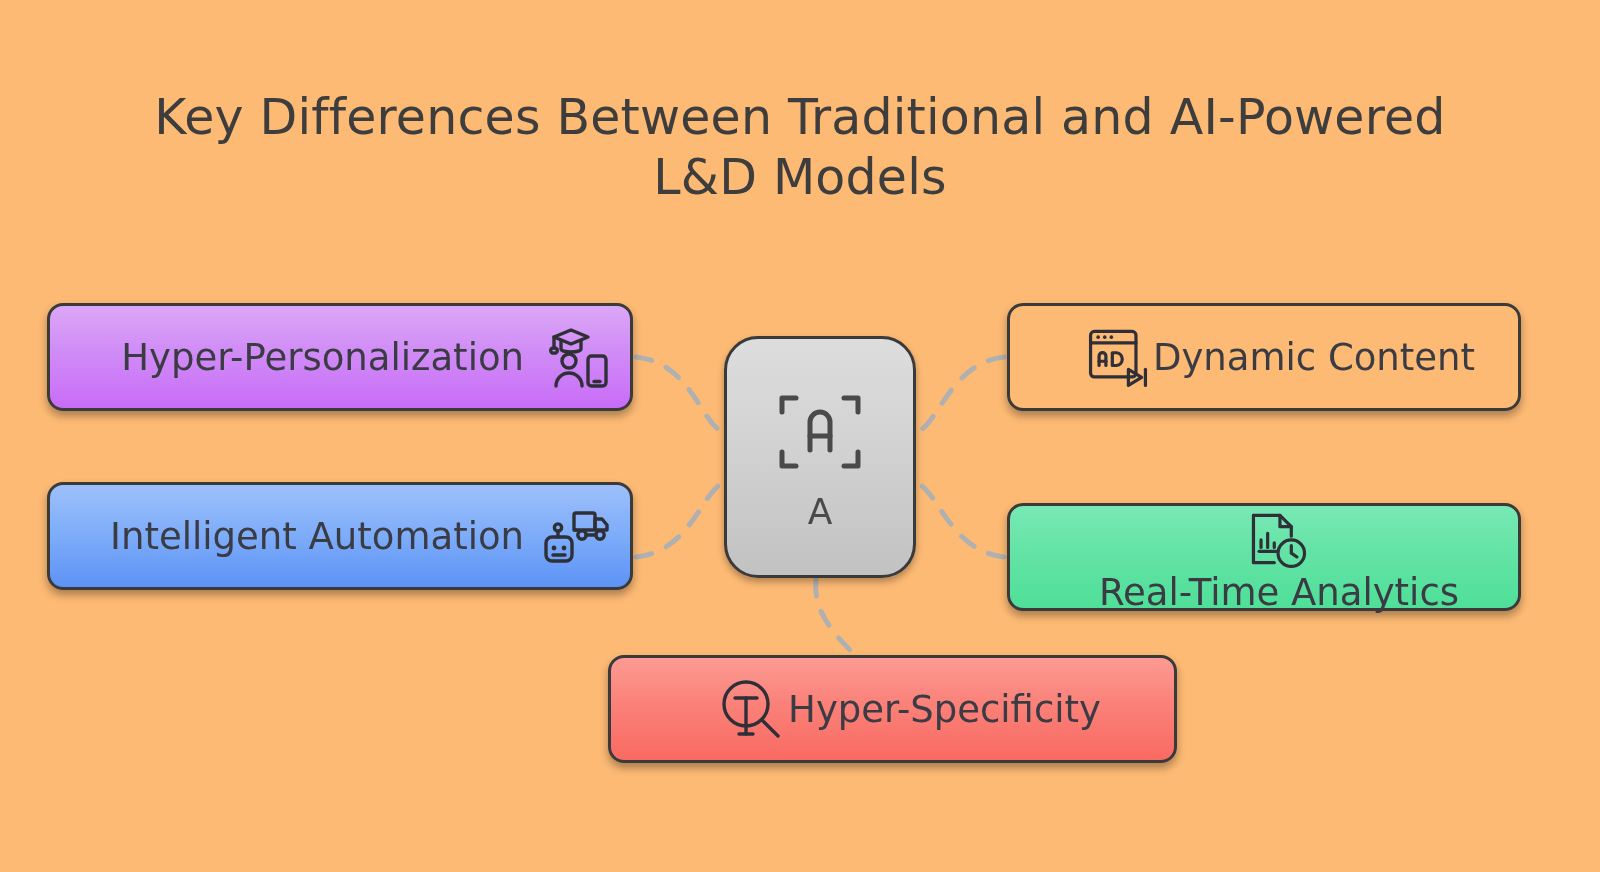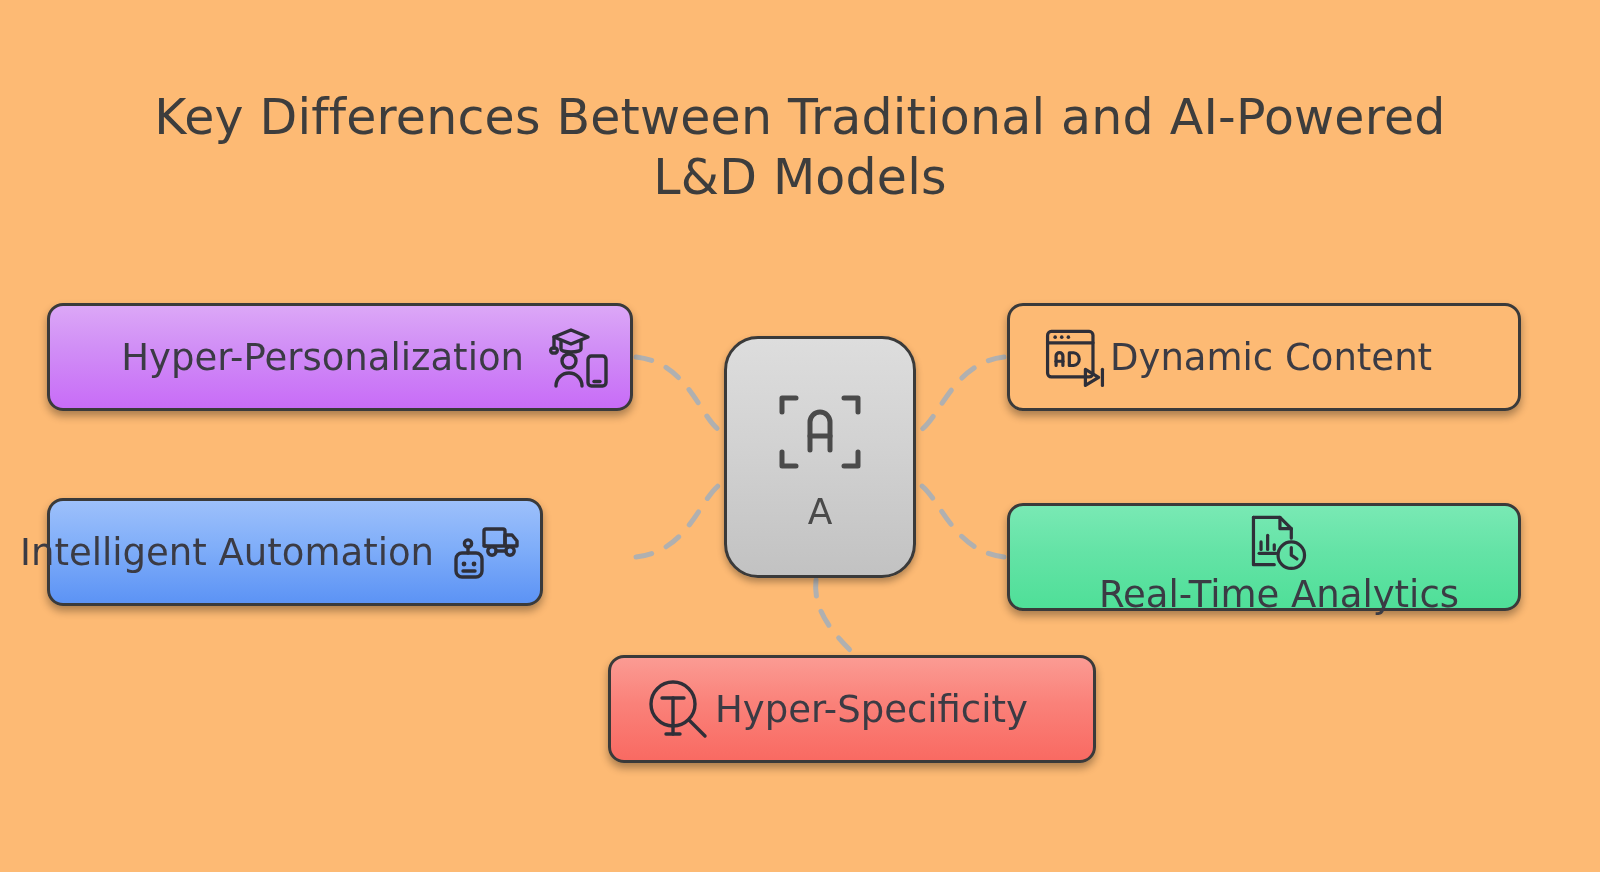--- a/index.html
+++ b/index.html
@@ -84,41 +84,41 @@
     font-size: 37px;
     color: #3b3b44;
     line-height: 1;
     white-space: nowrap;
   }
   .leaf .ico { flex: 0 0 auto; display: block; }
 
   
   .leaf.lr { justify-content: flex-end; padding-right: 18px; gap: 14px; }
   
-  .leaf.rl { justify-content: flex-start; padding-left: 30px; }
+  .leaf.rl { justify-content: center; padding-left: 30px; }
 
   #box-hyper-personalization {
     left: 47px;  top: 303px;  width: 586px;
     background: linear-gradient(180deg, #dca7f7 0%, #d18ff6 40%, #c86cf7 100%);
   }
   #box-intelligent-automation {
-    left: 47px;  top: 498px;  width: 496px;
+    left: 47px;  top: 482px;  width: 586px;
     background: linear-gradient(180deg, #9dc0fb 0%, #80aef9 45%, #5c93f5 100%);
   }
   #box-dynamic-content {
     left: 1007px; top: 303px; width: 514px;
     background: linear-gradient(180deg, #fbef7a 0%, #fbe councils 0%, #fbe85a 45%, #f9df1d 100%);
   }
   #box-real-time-analytics {
     left: 1007px; top: 503px; width: 514px;
     background: linear-gradient(180deg, #79e9b4 0%, #64e3a6 45%, #4fdf98 100%);
     flex-direction: column;
   }
   #box-hyper-specificity {
-    left: 608px; top: 655px; width: 488px;
+    left: 608px; top: 655px; width: 569px;
     background: linear-gradient(180deg, #fb9b93 0%, #fa8179 45%, #f96a62 100%);
   }
 </style>
 </head>
 <body>
 
 <div id="stage">
 
   <div id="title">Key Differences Between Traditional and AI-Powered
 L&amp;D Models</div>

